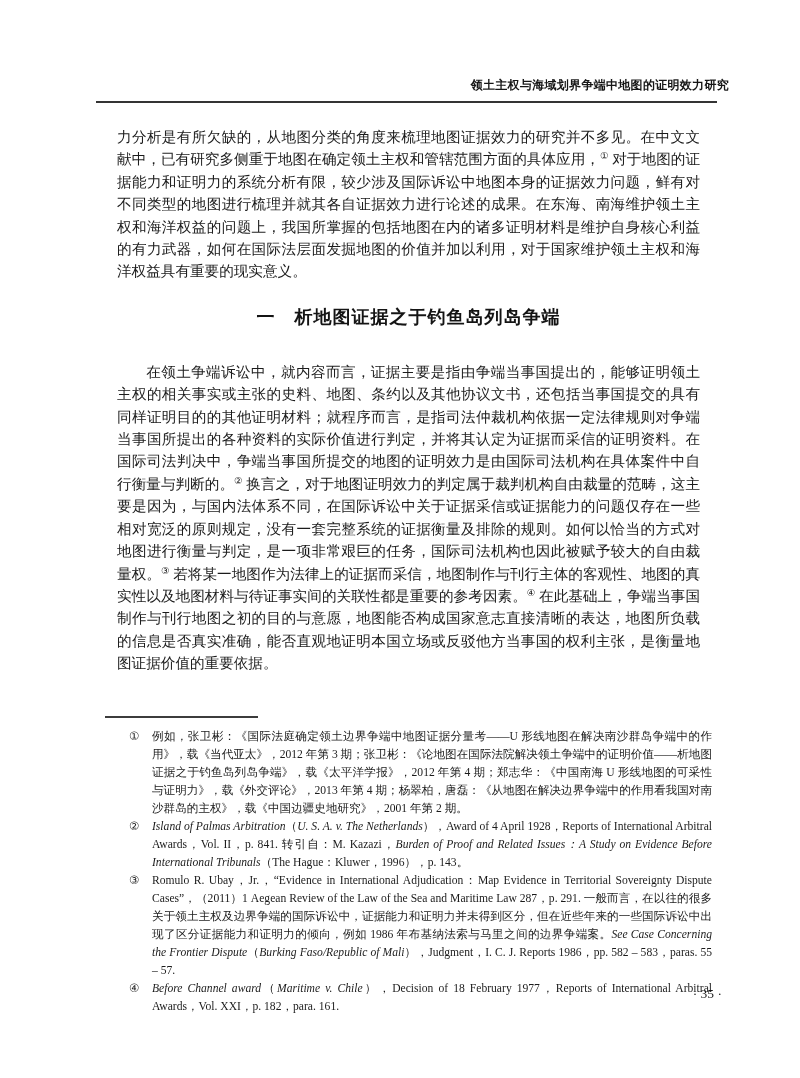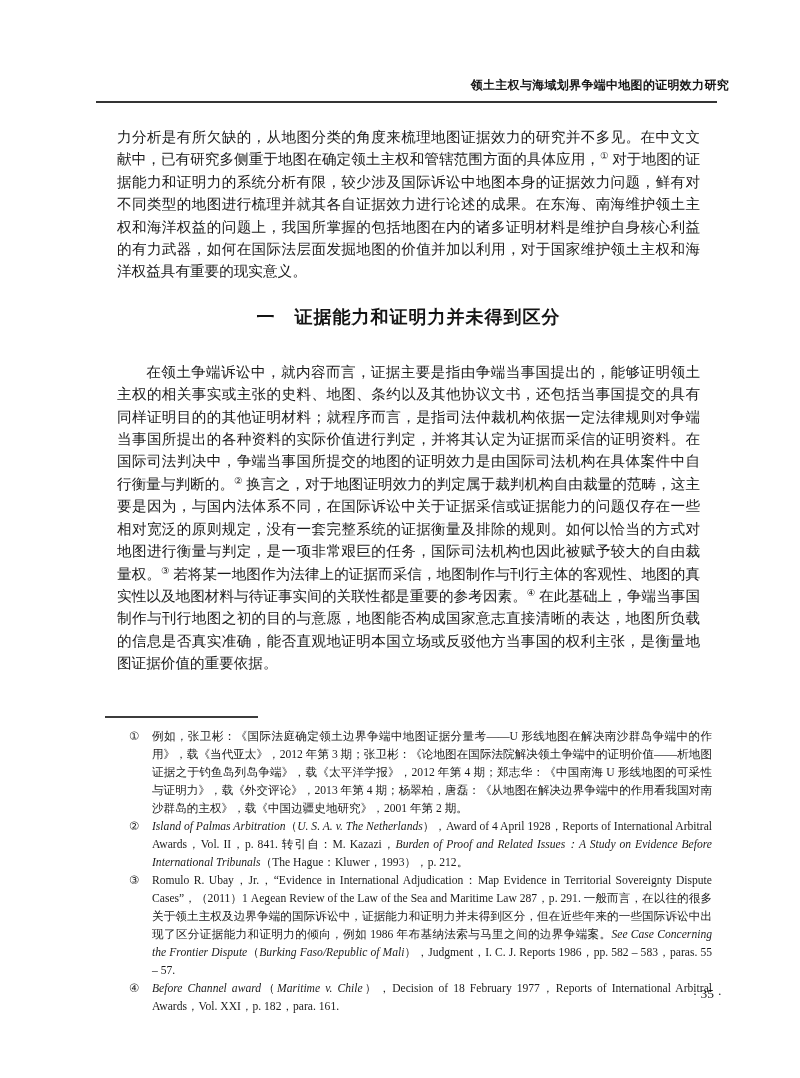--- a/index.html
+++ b/index.html
@@ -82,34 +82,34 @@
 <div class="page">
 
   <div class="running-head">
     <span>领土主权与海域划界争端中地图的证明效力研究</span>
   </div>
 
   <div class="head-rule"></div>
 
   <div class="article">
     <p class="no-indent"><span>力分析是有所欠缺的，从地图分类的角度来梳理地图证据效力的研究并不多见。在中文文献中，已有研究多侧重于地图在确定领土主权和管辖范围方面的具体应用，</span><sup class="fn-ref">①</sup><span> 对于地图的证据能力和证明力的系统分析有限，较少涉及国际诉讼中地图本身的证据效力问题，鲜有对不同类型的地图进行梳理并就其各自证据效力进行论述的成果。在东海、南海维护领土主权和海洋权益的问题上，我国所掌握的包括地图在内的诸多证明材料是维护自身核心利益的有力武器，如何在国际法层面发掘地图的价值并加以利用，对于国家维护领土主权和海洋权益具有重要的现实意义。</span></p>
-    <h2 class="section">一　证据能力和证明力并未得到区分</h2>
+    <h2 class="section">一　析地图证据之于钓鱼岛列岛争端</h2>
     <p class="indent"><span>在领土争端诉讼中，就内容而言，证据主要是指由争端当事国提出的，能够证明领土主权的相关事实或主张的史料、地图、条约以及其他协议文书，还包括当事国提交的具有同样证明目的的其他证明材料；就程序而言，是指司法仲裁机构依据一定法律规则对争端当事国所提出的各种资料的实际价值进行判定，并将其认定为证据而采信的证明资料。在国际司法判决中，争端当事国所提交的地图的证明效力是由国际司法机构在具体案件中自行衡量与判断的。</span><sup class="fn-ref">②</sup><span> 换言之，对于地图证明效力的判定属于裁判机构自由裁量的范畴，这主要是因为，与国内法体系不同，在国际诉讼中关于证据采信或证据能力的问题仅存在一些相对宽泛的原则规定，没有一套完整系统的证据衡量及排除的规则。如何以恰当的方式对地图进行衡量与判定，是一项非常艰巨的任务，国际司法机构也因此被赋予较大的自由裁量权。</span><sup class="fn-ref">③</sup><span> 若将某一地图作为法律上的证据而采信，地图制作与刊行主体的客观性、地图的真实性以及地图材料与待证事实间的关联性都是重要的参考因素。</span><sup class="fn-ref">④</sup><span> 在此基础上，争端当事国制作与刊行地图之初的目的与意愿，地图能否构成国家意志直接清晰的表达，地图所负载的信息是否真实准确，能否直观地证明本国立场或反驳他方当事国的权利主张，是衡量地图证据价值的重要依据。</span></p>
   </div>
 
   <div class="footnotes">
     <div class="fn-rule"></div>
     <div id="fn-list">
         <div class="fn-item">
           <span class="fn-marker">①</span>
           <div class="fn-body"><span>例如，张卫彬：《国际法庭确定领土边界争端中地图证据分量考——U 形线地图在解决南沙群岛争端中的作用》，载《当代亚太》，2012 年第 3 期；张卫彬：《论地图在国际法院解决领土争端中的证明价值——析地图证据之于钓鱼岛列岛争端》，载《太平洋学报》，2012 年第 4 期；郑志华：《中国南海 U 形线地图的可采性与证明力》，载《外交评论》，2013 年第 4 期；杨翠柏，唐磊：《从地图在解决边界争端中的作用看我国对南沙群岛的主权》，载《中国边疆史地研究》，2001 年第 2 期。</span></div>
         </div>
         <div class="fn-item">
           <span class="fn-marker">②</span>
-          <div class="fn-body"><i>Island of Palmas Arbitration</i><span>（</span><i>U. S. A. v. The Netherlands</i><span>），Award of 4 April 1928，Reports of International Arbitral Awards，Vol. II，p. 841. 转引自：M. Kazazi，</span><i>Burden of Proof and Related Issues：A Study on Evidence Before International Tribunals</i><span>（The Hague：Kluwer，1993），p. 212。</span></div>
+          <div class="fn-body"><i>Island of Palmas Arbitration</i><span>（</span><i>U. S. A. v. The Netherlands</i><span>），Award of 4 April 1928，Reports of International Arbitral Awards，Vol. II，p. 841. 转引自：M. Kazazi，</span><i>Burden of Proof and Related Issues：A Study on Evidence Before International Tribunals</i><span>（The Hague：Kluwer，1996），p. 143。</span></div>
         </div>
         <div class="fn-item">
           <span class="fn-marker">③</span>
           <div class="fn-body"><span>Romulo R. Ubay，Jr.，“Evidence in International Adjudication：Map Evidence in Territorial Sovereignty Dispute Cases”，（2011）1 Aegean Review of the Law of the Sea and Maritime Law 287，p. 291. 一般而言，在以往的很多关于领土主权及边界争端的国际诉讼中，证据能力和证明力并未得到区分，但在近些年来的一些国际诉讼中出现了区分证据能力和证明力的倾向，例如 1986 年布基纳法索与马里之间的边界争端案。</span><i>See Case Concerning the Frontier Dispute</i><span>（</span><i>Burking Faso/Republic of Mali</i><span>），Judgment，I. C. J. Reports 1986，pp. 582 – 583，paras. 55 – 57.</span></div>
         </div>
         <div class="fn-item">
           <span class="fn-marker">④</span>
           <div class="fn-body"><i>Before Channel award</i><span>（</span><i>Maritime v. Chile</i><span>），Decision of 18 February 1977，Reports of International Arbitral Awards，Vol. XXI，p. 182，para. 161.</span></div>
         </div>
       </div>

